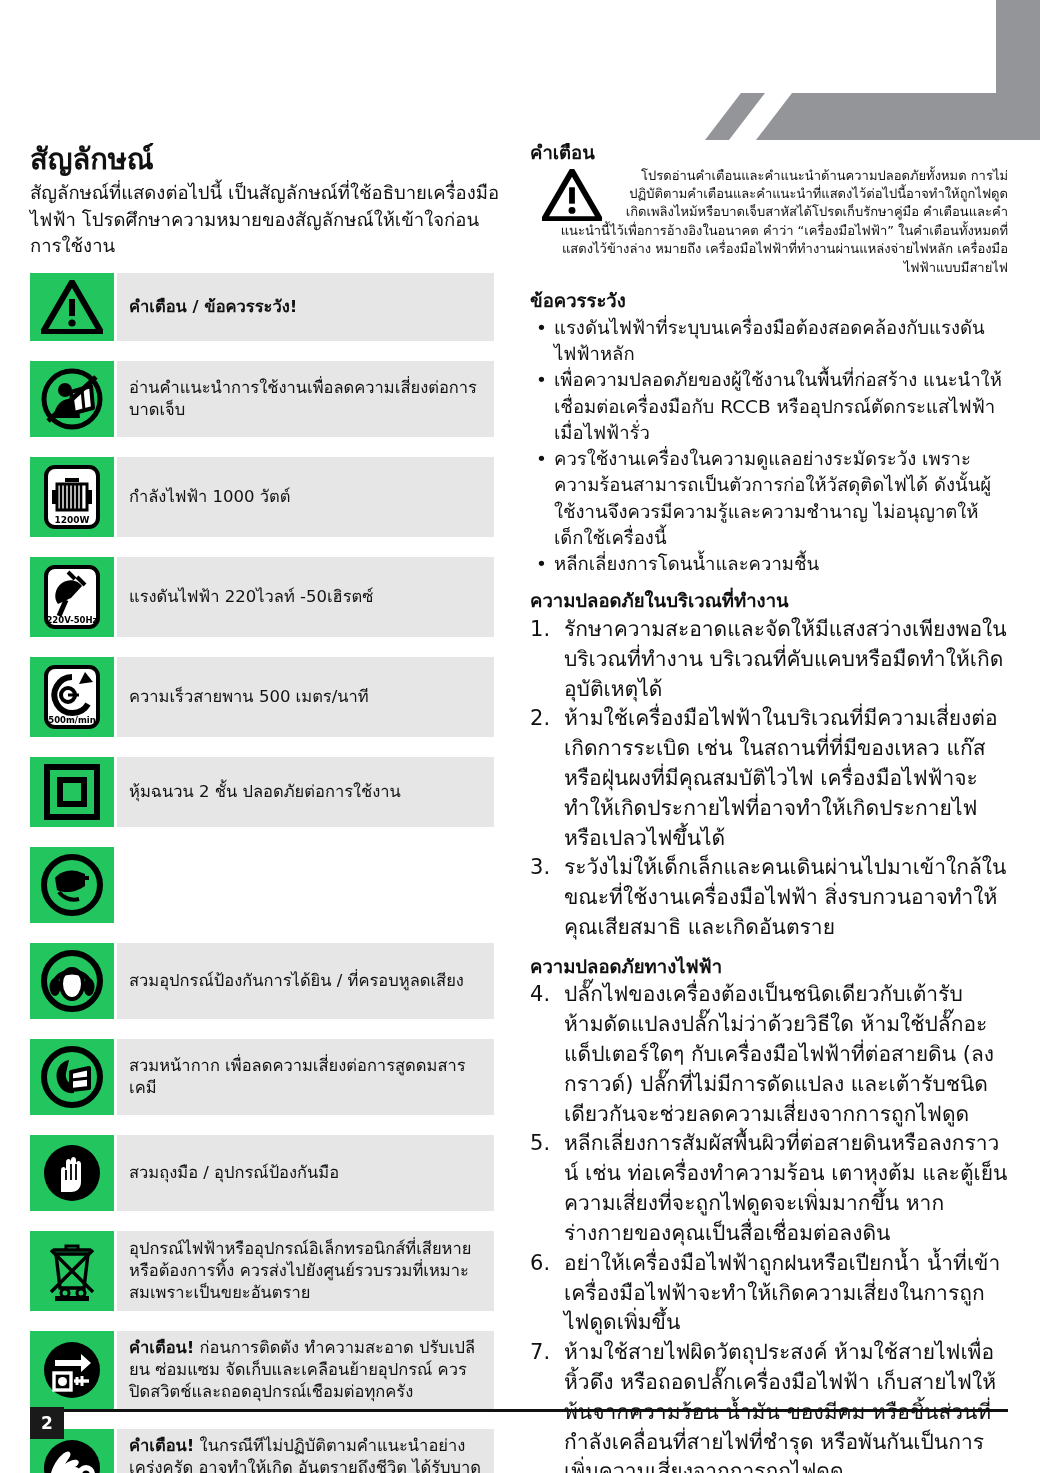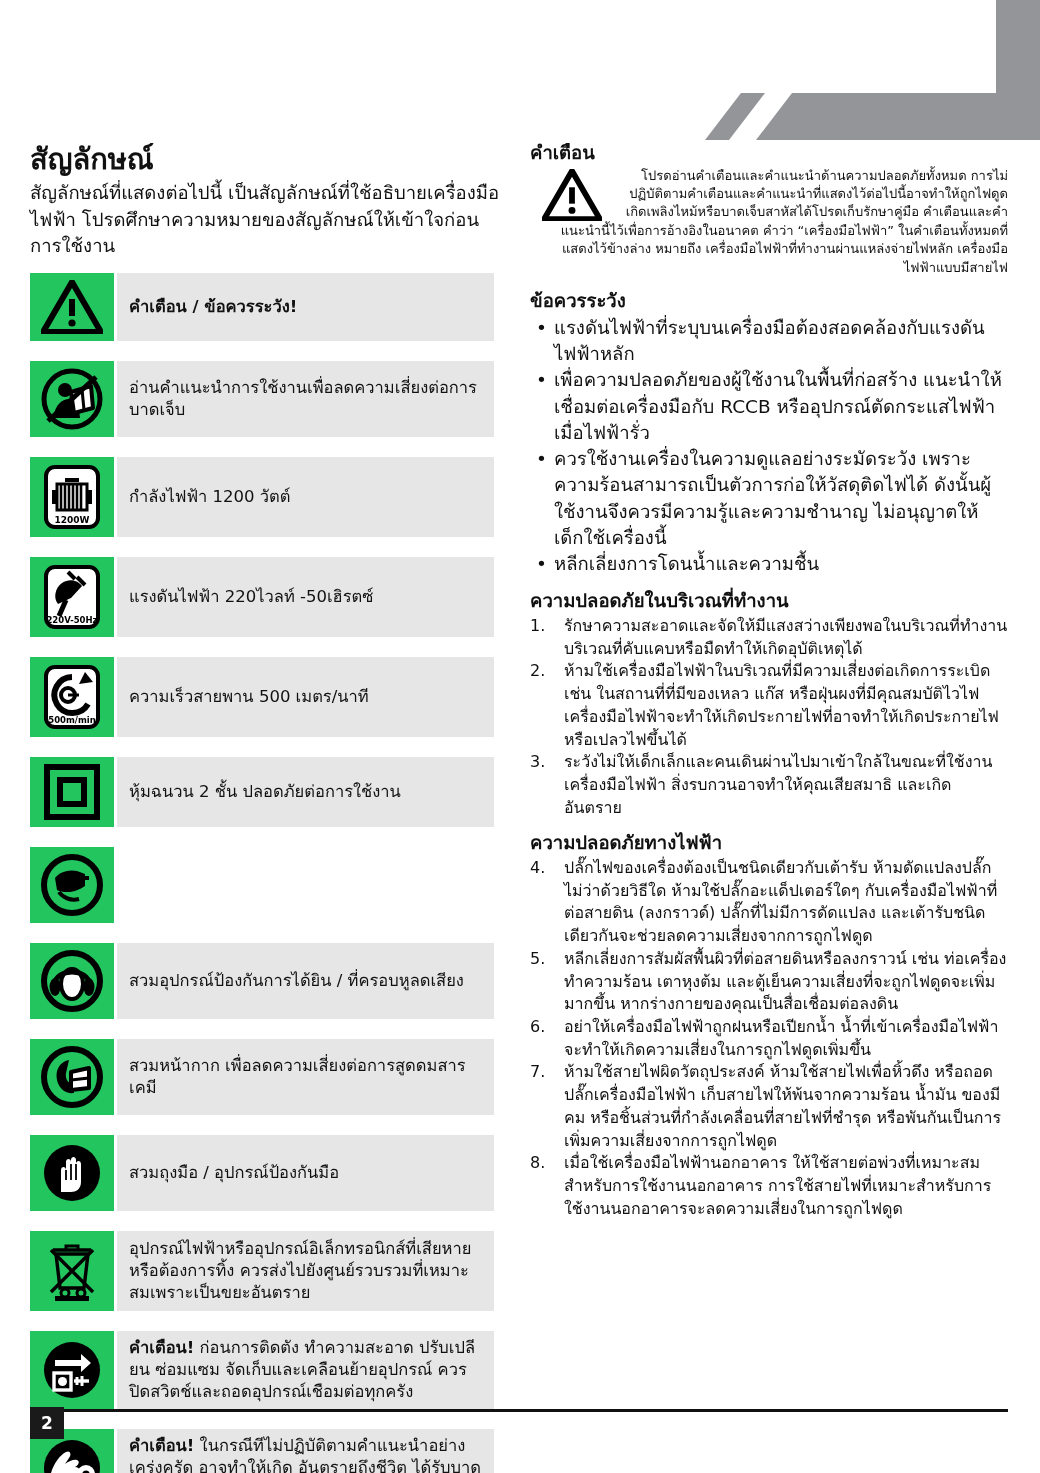--- a/index.html
+++ b/index.html
@@ -167,21 +167,21 @@
   }
   ol.numbered-list {
     margin: 0;
     padding: 0;
     list-style: none;
     counter-reset: item;
   }
   ol.numbered-list > li {
     position: relative;
     padding-left: 34px;
-    font-size: 16px;
+    font-size: 21px;
     line-height: 1.42;
   }
   ol.numbered-list > li::before {
     counter-increment: item;
     content: counter(item) ".";
     position: absolute;
     left: 0;
     top: 0;
   }
   ol.numbered-list.start-four { counter-reset: item 3; }
@@ -278,21 +278,21 @@
                 <path d="M36 20 L36 46"></path>
                 <path d="M40 20 L40 46"></path>
             </g>
             <rect x="11" y="26" width="5" height="14" fill="#000"></rect>
             <rect x="46" y="26" width="5" height="14" fill="#000"></rect>
             <rect x="24" y="14" width="14" height="4" fill="#000"></rect>
             <text x="31" y="59" font-family="DejaVu Sans, sans-serif" font-size="9" font-weight="bold" text-anchor="middle" fill="#000">1200W</text>
           </svg>
         </div>
         <div class="symbol-text-cell">
-          <span>กำลังไฟฟ้า  1200 วัตต์</span>
+          <span>กำลังไฟฟ้า  1000 วัตต์</span>
         </div>
       </div>
 
       <div class="symbol-row">
         <div class="symbol-icon-cell">
           <svg width="62" height="66" viewBox="0 0 62 66">
             <rect x="5" y="3" width="52" height="60" rx="9" fill="#fff" stroke="#000" stroke-width="4"></rect>
             <path d="M17 40 C12 34 14 24 21 19 C28 14 37 16 41 22 L30 34 Z" fill="#000"></path>
             <path d="M36 13 L44 21" stroke="#000" stroke-width="4"></path>
             <path d="M27 8 L34 15" stroke="#000" stroke-width="4"></path>

